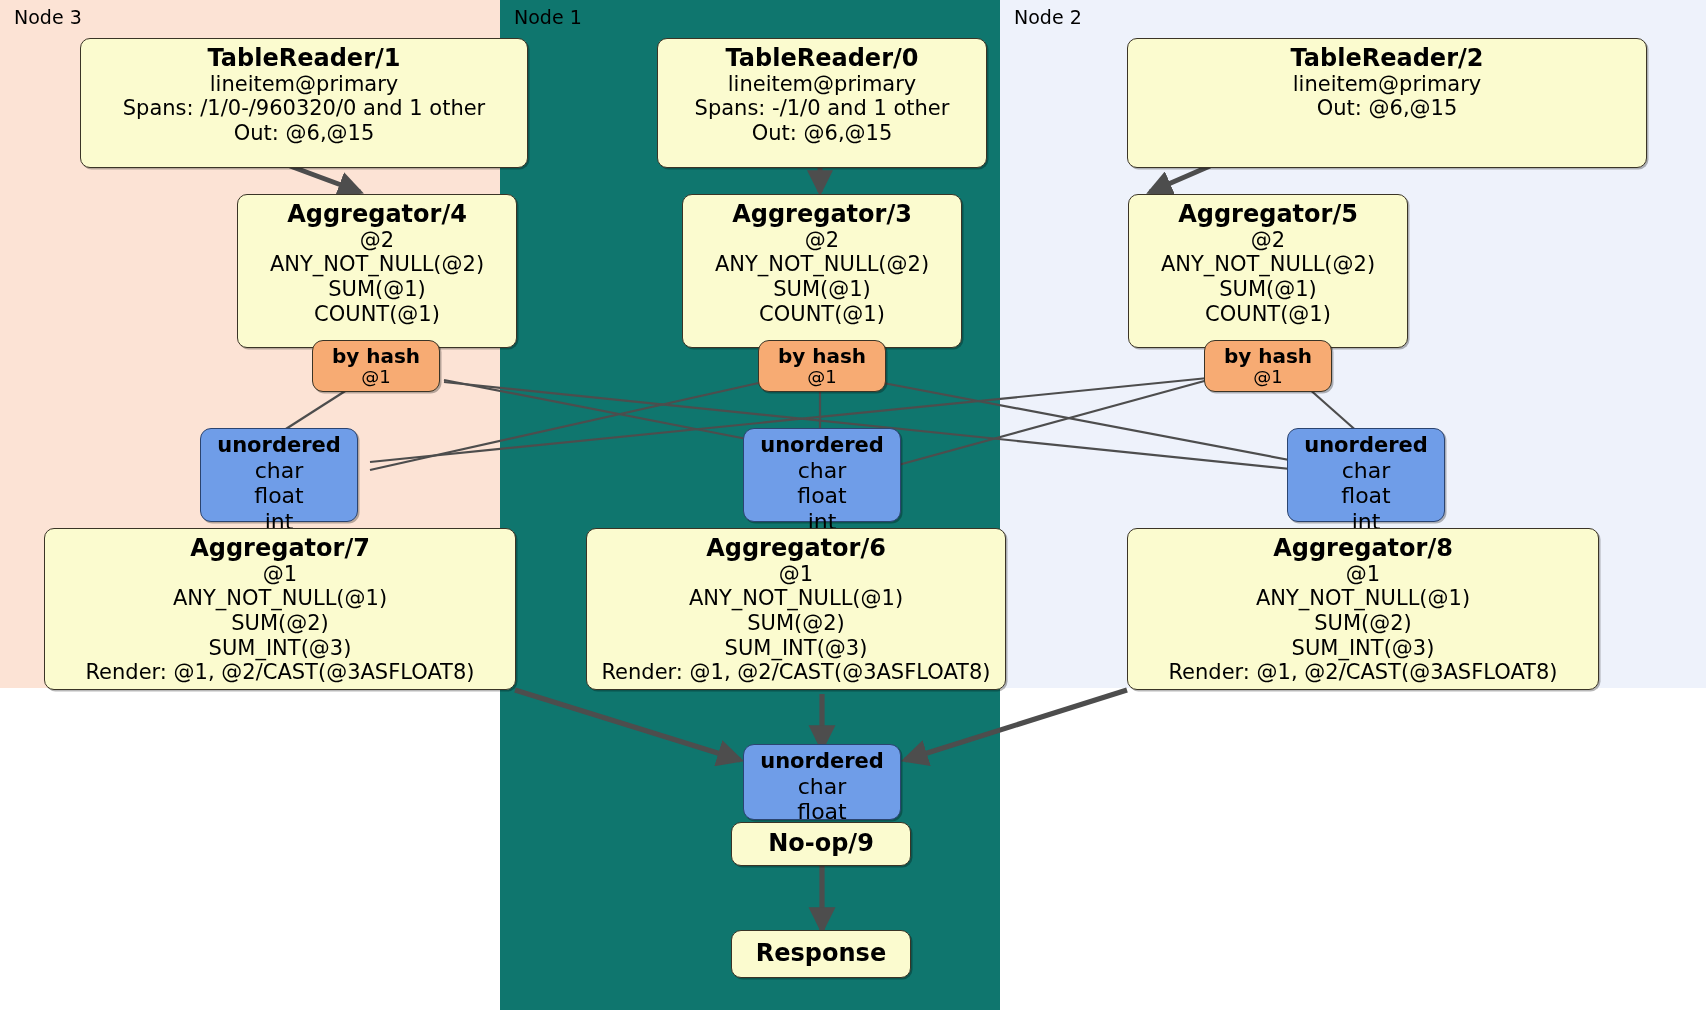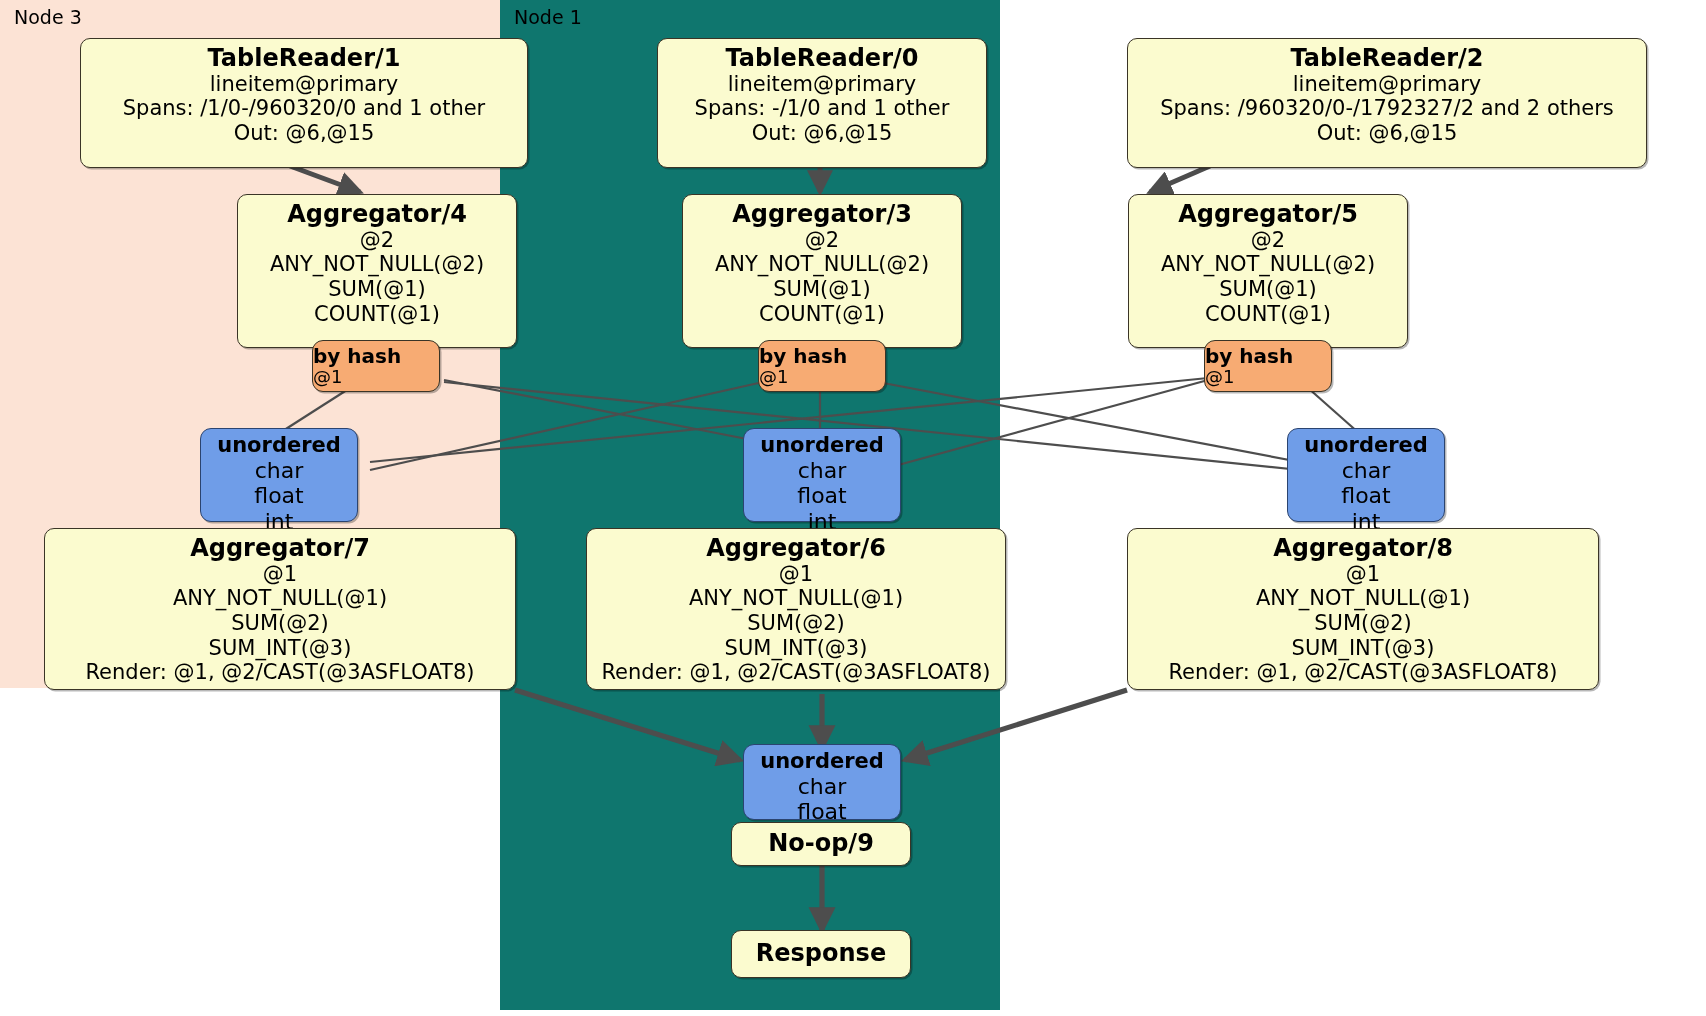--- a/index.html
+++ b/index.html
@@ -66,20 +66,21 @@
     white-space: nowrap;
   }
   .router-box {
     position: absolute;
     box-sizing: border-box;
     border: 1.6px solid #3a3426;
     border-radius: 11px;
     background: #f7ab73;
     display: flex;
     flex-direction: column;
+    align-items: center;
     justify-content: flex-start;
     padding-top: 4px;
     box-shadow: 1.5px 1.5px 0 rgba(0,0,0,0.28);
   }
   .router-box .title {
     font-weight: bold;
     font-size: 20px;
     line-height: 1.1;
     color: #000;
   }
@@ -123,20 +124,23 @@
 <div id="canvas">
 
   <div class="cluster" style="left:0px; top:0px; width:500px; height:688px; background:#fce3d5;">
     <span class="cluster-label">Node 3</span>
   </div>
 
   <div class="cluster" style="left:500px; top:0px; width:500px; height:1010px; background:#0f766e;">
     <span class="cluster-label">Node 1</span>
   </div>
 
+  <div class="cluster" style="left:1000px; top:0px; width:706px; height:688px; background:#eef2fb;">
+    <span class="cluster-label">Node 2</span>
+  </div>
 
   <svg id="edges" viewBox="0 0 1706 1016" xmlns="http://www.w3.org/2000/svg">
     <defs>
       <marker id="arrow" viewBox="0 0 10 10" refX="8.4" refY="5" markerWidth="5.2" markerHeight="5.2" orient="auto-start-reverse">
         <path d="M 0 0 L 10 5 L 0 10 z" fill="#4d4d4d"></path>
       </marker>
       <marker id="arrowThin" viewBox="0 0 10 10" refX="8.4" refY="5" markerWidth="4.6" markerHeight="4.6" orient="auto-start-reverse">
         <path d="M 0 0 L 10 5 L 0 10 z" fill="#4d4d4d"></path>
       </marker>
     </defs>
@@ -175,21 +179,20 @@
   <div class="node-box" style="left:657px; top:38px; width:330px; height:130px;">
     <span class="title">TableReader/0</span>
     <span class="line">lineitem@primary</span>
     <span class="line">Spans: -/1/0 and 1 other</span>
     <span class="line">Out: @6,@15</span>
   </div>
 
   <div class="node-box" style="left:1127px; top:38px; width:520px; height:130px;">
     <span class="title">TableReader/2</span>
     <span class="line">lineitem@primary</span>
-    <span class="line">Spans: /960320/0-/1792327/2 and 2 others</span>
     <span class="line">Out: @6,@15</span>
   </div>
 
   <div class="node-box" style="left:237px; top:194px; width:280px; height:154px;">
     <span class="title">Aggregator/4</span>
     <span class="line">@2</span>
     <span class="line">ANY_NOT_NULL(@2)</span>
     <span class="line">SUM(@1)</span>
     <span class="line">COUNT(@1)</span>
   </div>

